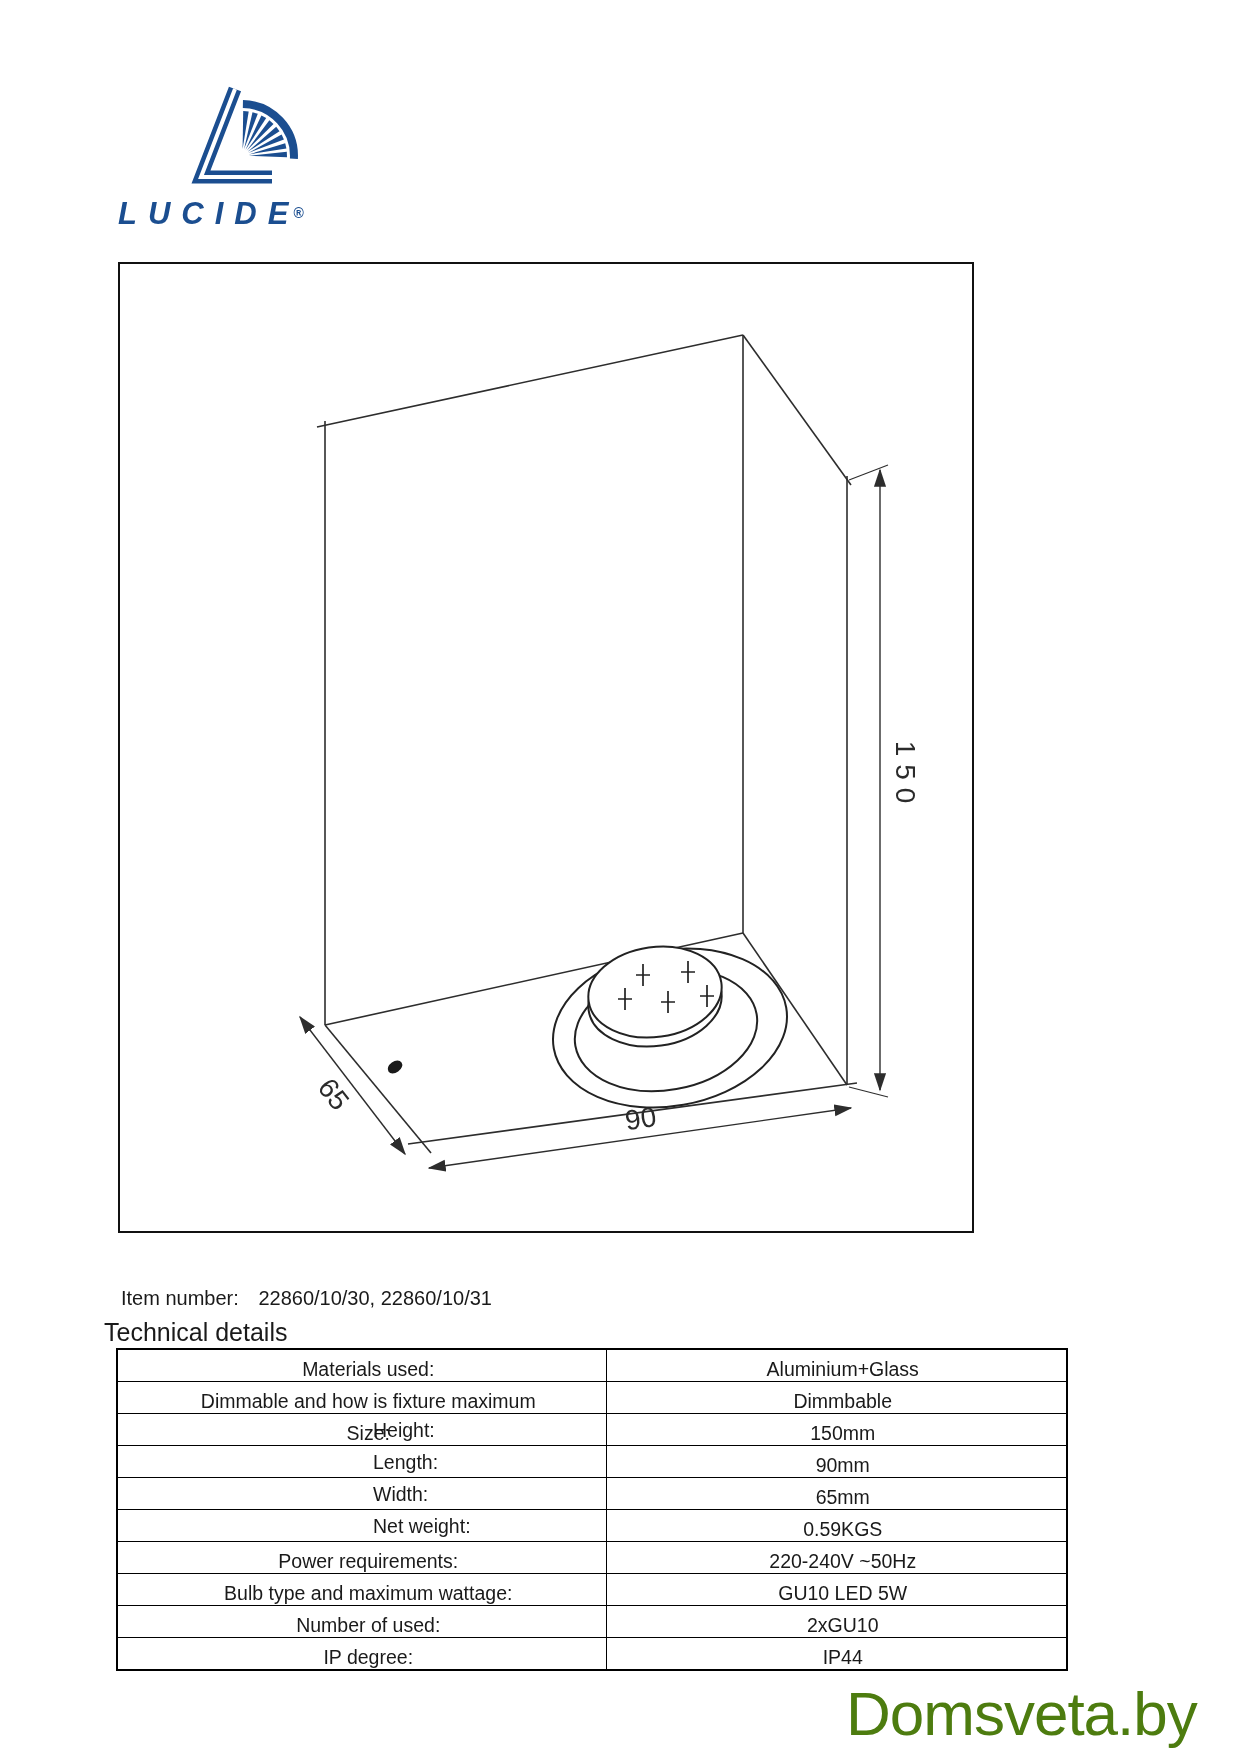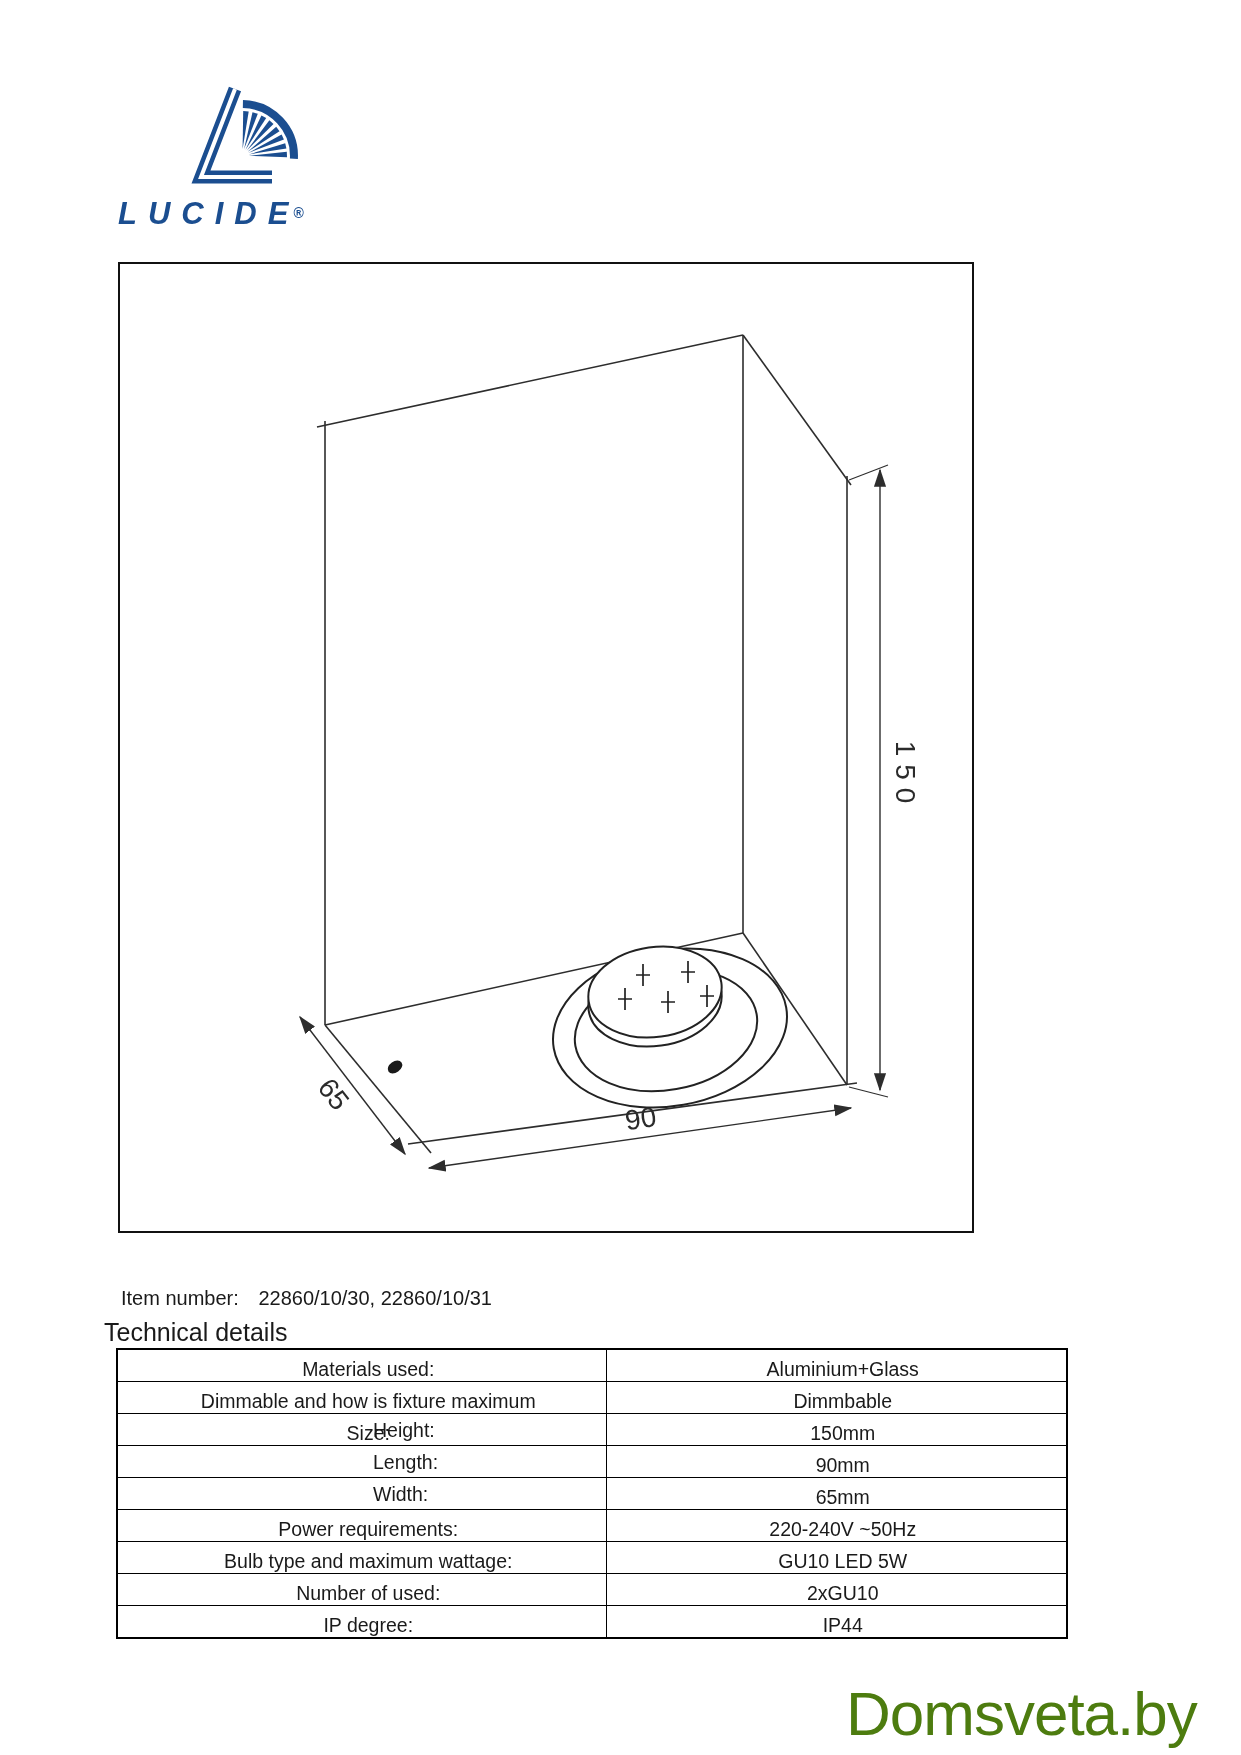--- a/index.html
+++ b/index.html
@@ -147,20 +147,24 @@
       </tr>
       <tr>
         <td class="c1"><span></span><span class="sub">Length:</span></td>
         <td class="c2">90mm</td>
       </tr>
       <tr>
         <td class="c1"><span></span><span class="sub">Width:</span></td>
         <td class="c2">65mm</td>
       </tr>
       <tr>
+        <td class="c1"><span></span><span class="sub">Net weight:</span></td>
+        <td class="c2">0.59KGS</td>
+      </tr>
+      <tr>
         <td class="c1"><span>Power requirements:</span><span class="sub"></span></td>
         <td class="c2">220-240V ~50Hz</td>
       </tr>
       <tr>
         <td class="c1"><span>Bulb type and maximum wattage:</span><span class="sub"></span></td>
         <td class="c2">GU10 LED 5W</td>
       </tr>
       <tr>
         <td class="c1"><span>Number of used:</span><span class="sub"></span></td>
         <td class="c2">2xGU10</td>

